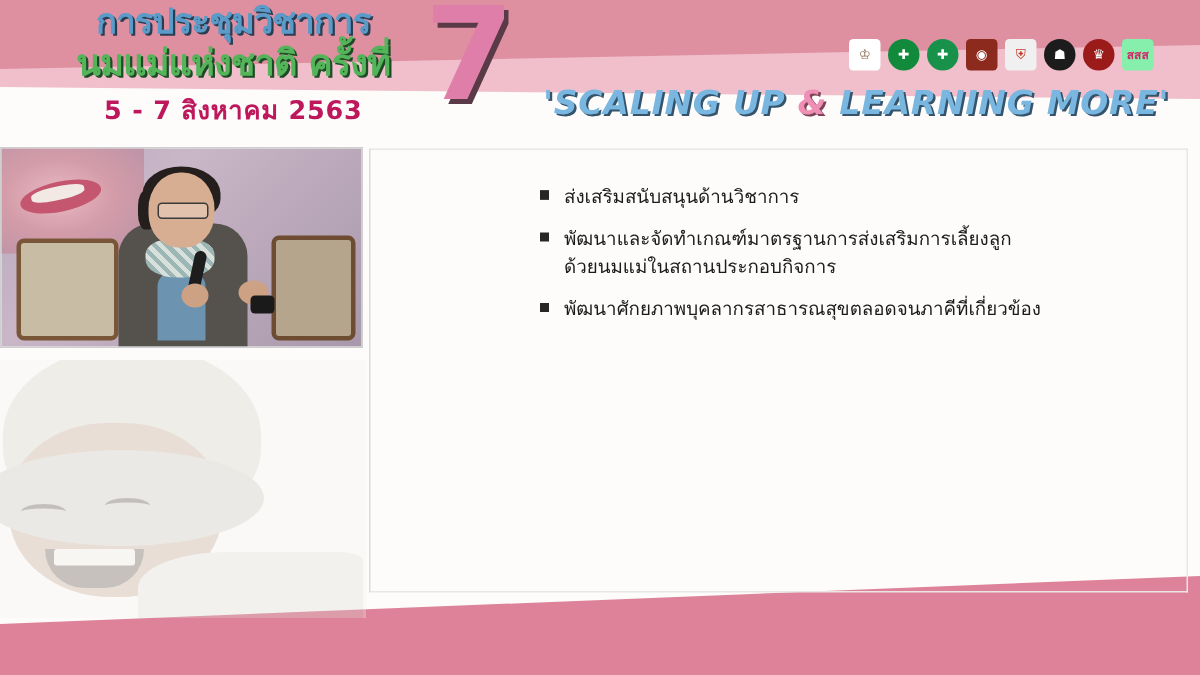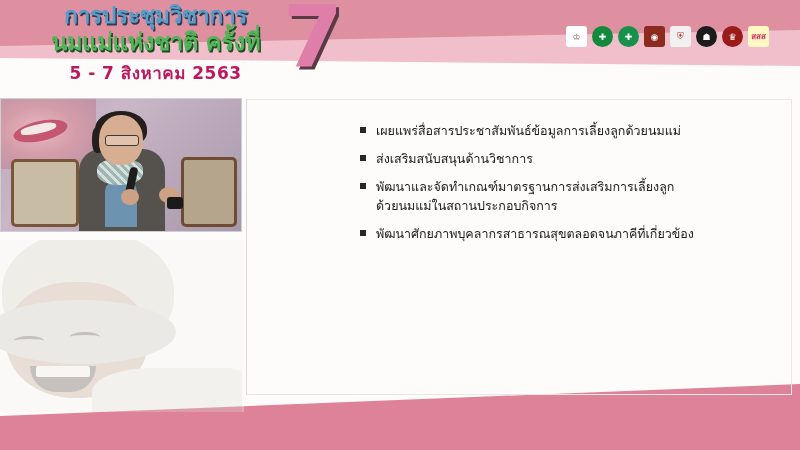--- a/index.html
+++ b/index.html
@@ -144,21 +144,21 @@
     overflow: hidden;
     position: relative;
   }
   .logo.l1 { background: #ffffff; color: #8a6a52; border-radius: 3px; }
   .logo.l2 { background: #128a3c; }
   .logo.l3 { background: #18924a; }
   .logo.l4 { background: #8c2a1e; border-radius: 3px; }
   .logo.l5 { background: #f0f0f0; border-radius: 3px; color:#c0392b; }
   .logo.l6 { background: #1c1c1c; }
   .logo.l7 { background: #9b1b1b; }
-  .logo.l8 { background: #fef9c3; border-radius: 3px; color: #cf2b6a; font-weight: bold; font-size: 8px; }
+  .logo.l8 { background: #86efac; border-radius: 3px; color: #cf2b6a; font-weight: bold; font-size: 8px; }
 
   
   .media-col {
     position: absolute;
     left: 0; top: 98px;
     width: 244px;
     z-index: 4;
   }
   .speaker-photo {
     position: relative;
@@ -373,20 +373,21 @@
   <div class="content-frame"></div>
 
   <div class="title-block">
     <div class="title-l1">การประชุมวิชาการ</div>
     <div class="title-l2">นมแม่แห่งชาติ ครั้งที่</div>
     <div class="title-date">5 - 7 สิงหาคม 2563</div>
   </div>
 
   <div class="seven">7</div>
 
+  <div class="tagline"><span>'SCALING UP </span><span class="amp">&amp;</span><span> LEARNING MORE'</span></div>
 
   <div class="logo-row">
     <div class="logo l1">♔</div>
     <div class="logo l2">✚</div>
     <div class="logo l3">✚</div>
     <div class="logo l4">◉</div>
     <div class="logo l5">⛨</div>
     <div class="logo l6">☗</div>
     <div class="logo l7">♛</div>
     <div class="logo l8">สสส</div>
@@ -419,20 +420,20 @@
     <div class="ch-eye-l"></div>
     <div class="ch-eye-r"></div>
     <div class="ch-mouth"></div>
     <div class="ch-teeth"></div>
     <div class="ch-shoulder"></div>
   </div>
 
   <div class="content">
     <ul class="bullet-list">
       <li><span class="sq"></span></li>
-      <li><span class="sq"></span><span>เผยแพร่สื่อสารประชาสัมพันธ์ข้อมูลการเลี้ยงลูกด้วยนมแม่</span></li>
+      <li><span class="sq"></span></li>
       <li><span class="sq"></span><span>ส่งเสริมสนับสนุนด้านวิชาการ</span></li>
       <li><span class="sq"></span><span>พัฒนาและจัดทำเกณฑ์มาตรฐานการส่งเสริมการเลี้ยงลูกด้วยนมแม่ในสถานประกอบกิจการ</span></li>
       <li><span class="sq"></span><span>พัฒนาศักยภาพบุคลากรสาธารณสุขตลอดจนภาคีที่เกี่ยวข้อง</span></li>
     </ul>
   </div>
 
 </div>
 
 </body></html>

